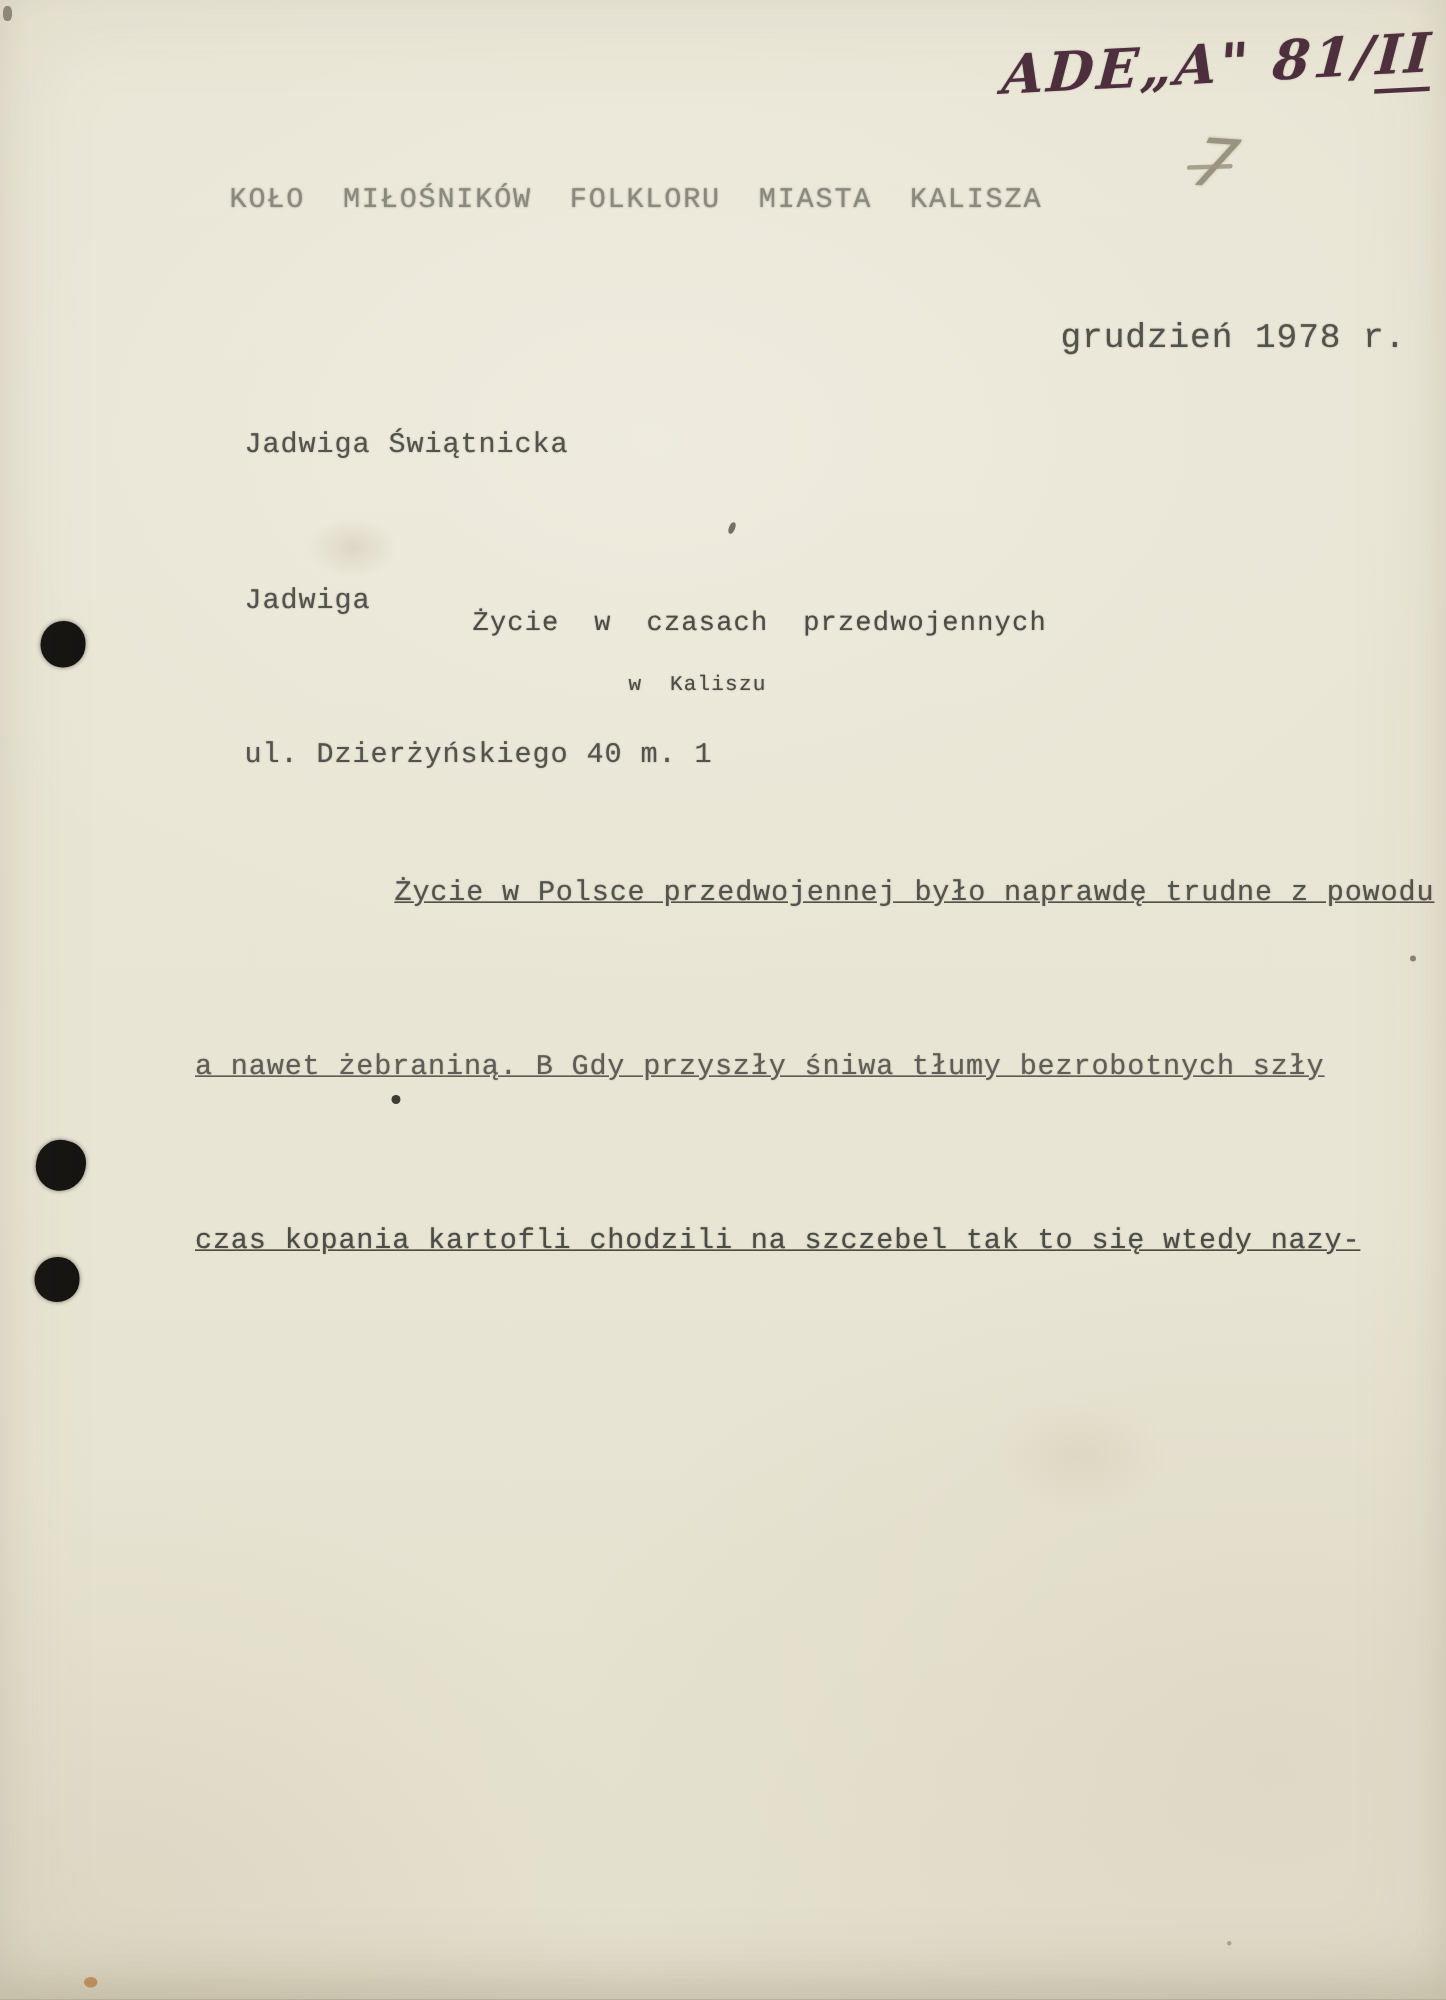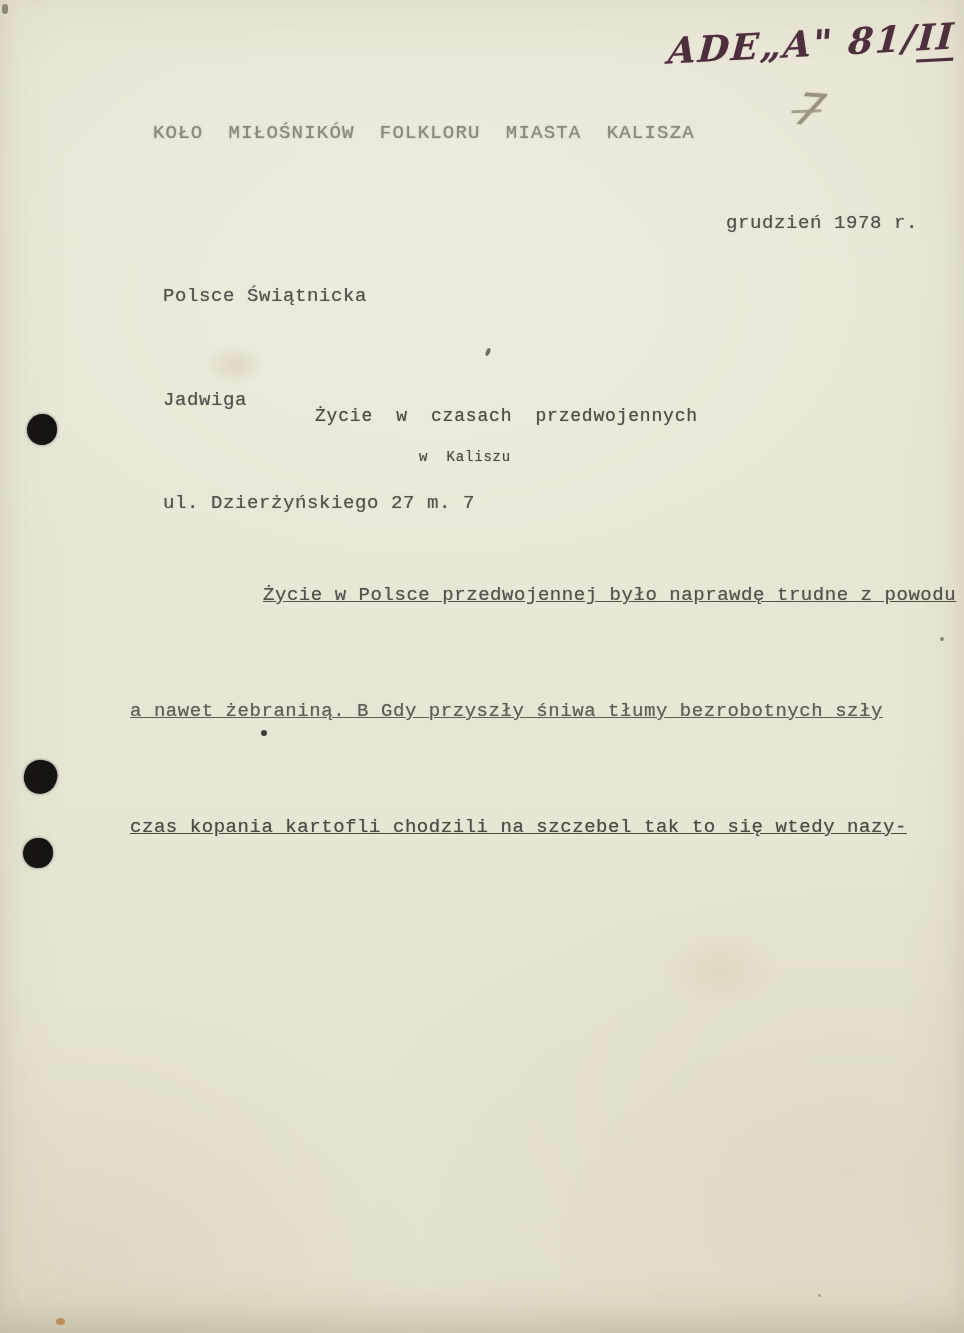--- a/index.html
+++ b/index.html
@@ -53,22 +53,22 @@
   .org-header{
     position:absolute;left:153px;top:122px;
     font-size:19px;letter-spacing:1.2px;
     color:#8b897d;text-shadow:0 0 1.4px rgba(125,124,115,0.8);
   }
   .author-block{
     position:absolute;left:163px;top:210px;
     font-size:19px;letter-spacing:0.6px;line-height:34.5px;
   }
   .doc-date{
-    position:absolute;left:726px;top:212px;
-    font-size:19px;letter-spacing:0.6px;
+    position:absolute;left:707px;top:212px;
+    font-size:23px;letter-spacing:0.6px;
   }
   .title-line-1{position:absolute;left:315px;top:406px;font-size:18px;letter-spacing:0.8px;color:#4e4c46;}
   .title-line-2{position:absolute;left:419px;top:449px;font-size:14px;letter-spacing:0.8px;color:#4e4c46;}
 
   .body-text{
     position:absolute;left:130px;top:499px;width:830px;
     font-size:19px;letter-spacing:0.55px;line-height:38.6px;
   }
   .body-text > div{white-space:pre;text-decoration:underline;}
   .body-text > div:first-child{text-indent:133px;}
@@ -97,23 +97,23 @@
 
 <div class="page">
 
   <div class="catalog-mark"><span>ADE„A" 81/</span><span class="underlined">II</span></div>
 
   <div class="pencil-seven">7</div>
 
   <div class="org-header typed">KOŁO  MIŁOŚNIKÓW  FOLKLORU  MIASTA  KALISZA</div>
 
   <div class="author-block typed">
-    <div>Polsce Świątnicka</div>
+    <div>Jadwiga Świątnicka</div>
     <div>Jadwiga</div>
-    <div>ul. Dzierżyńskiego 27 m. 7</div>
+    <div>ul. Dzierżyńskiego 40 m. 1</div>
   </div>
 
   <div class="doc-date typed">grudzień 1978 r.</div>
 
   <div class="title-line-1 typed">Życie  w  czasach  przedwojennych</div>
   <div class="title-line-2 typed">w  Kaliszu</div>
 
   <div class="body-text typed">
     <div>Życie w Polsce przedwojennej było naprawdę trudne z powodu</div>
     <div>a nawet żebraniną. B Gdy przyszły śniwa tłumy bezrobotnych szły</div>

